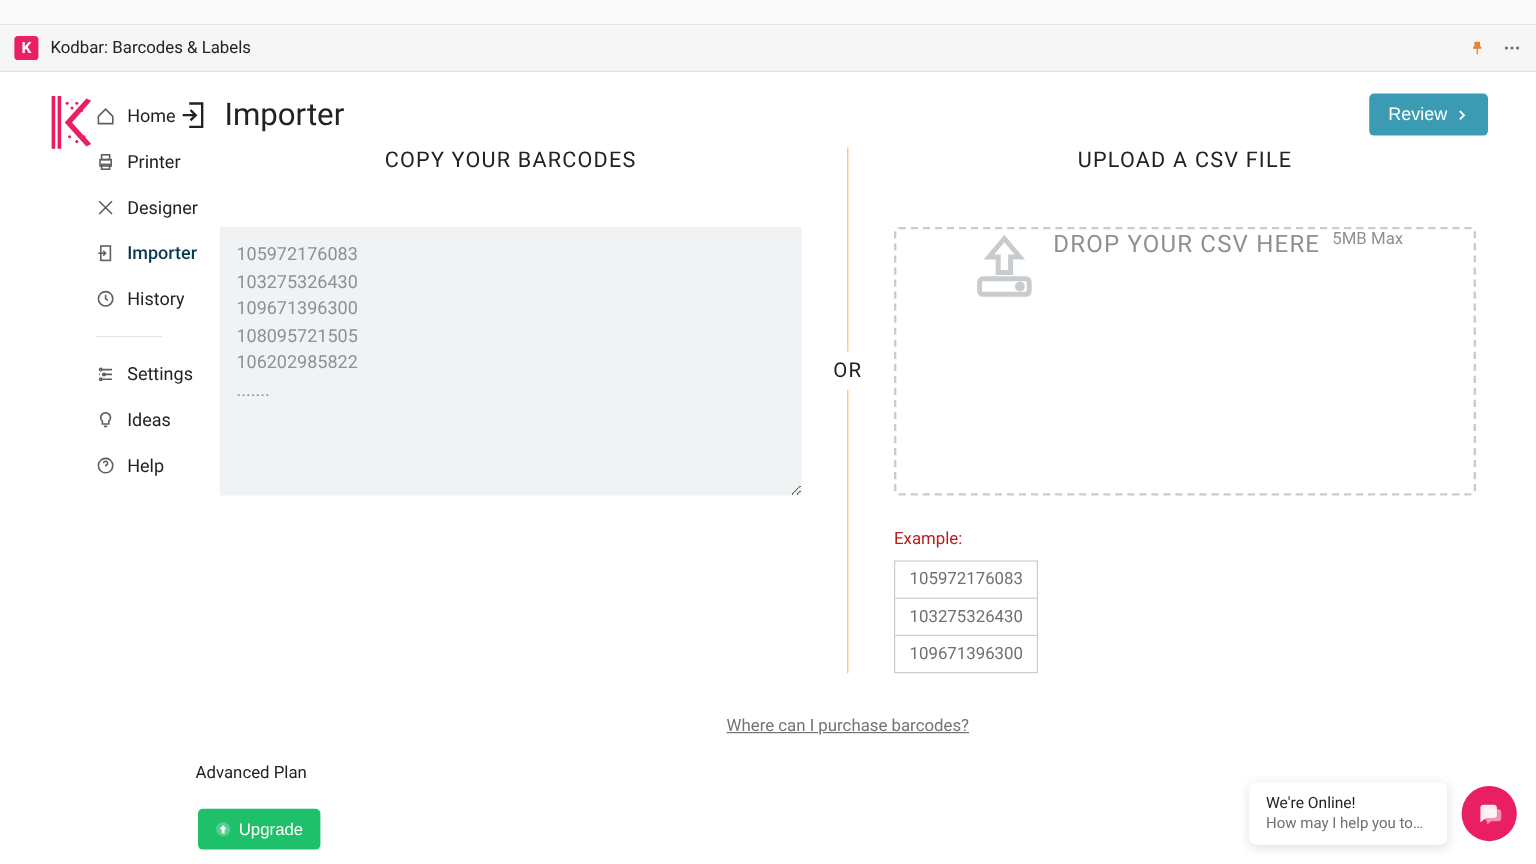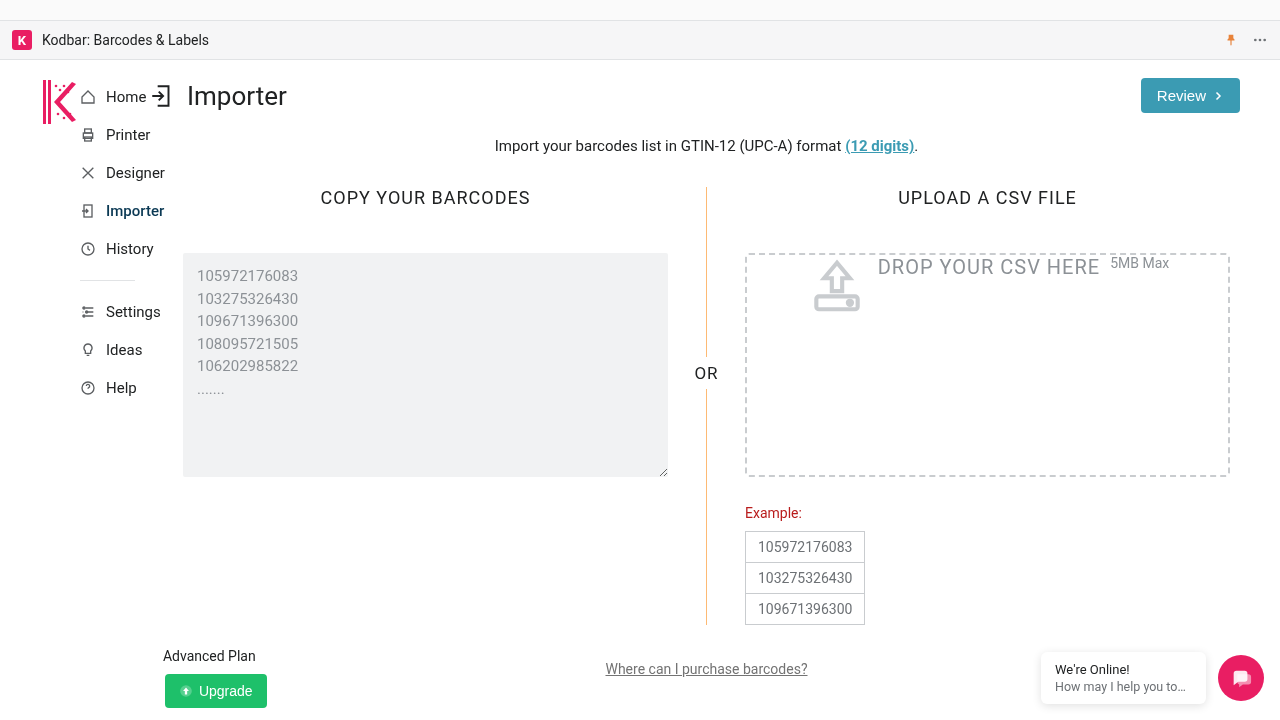--- a/index.html
+++ b/index.html
@@ -13,21 +13,21 @@
 .pin-icon { color: #e8833a; }
 .container { display: flex; height: calc(720px - 60px); }
 .sidebar { width: 145px; flex-shrink: 0; padding: 18px 0 12px 18px; display: flex; flex-direction: row; border-right: 1px solid transparent; }
 .logo-k { width: 40px; height: 48px; margin-left: 22px; margin-bottom: 30px; }
 .nav { display: flex; flex-direction: column; gap: 0; }
 .nav-item { display: flex; align-items: center; gap: 10px; padding: 10px 0; font-size: 15px; color: #202223; cursor: pointer; }
 .nav-item.active { color: #0b3954; font-weight: 500; }
 .nav-icon { width: 16px; height: 16px; display: flex; align-items: center; justify-content: center; color: #5c5f62; }
 .nav-divider { height: 1px; background: #e1e3e5; margin: 12px 30px 12px 0; }
 .sidebar-bottom { margin-top: auto; }
-.plan-label { font-size: 14px; color: #202223; margin-bottom: 10px; margin-left: -2px; }
+.plan-label { font-size: 14px; color: #202223; margin-bottom: 22px; margin-left: -2px; }
 .upgrade-btn { background: #1ec06a; color: #fff; border: none; padding: 9px 14px; border-radius: 4px; font-size: 14px; cursor: pointer; display: inline-flex; align-items: center; gap: 6px; }
 .main { flex: 1; position: relative; overflow-y: auto; padding-right: 12px; }
 .main-header { display: flex; align-items: center; justify-content: space-between; padding: 18px 28px 10px 4px; }
 .page-title-wrap { display: flex; align-items: center; gap: 12px; }
 .page-title { font-size: 26px; font-weight: 400; }
 .import-icon { width: 26px; height: 26px; }
 .review-btn { background: #3b9bb3; color: #fff; border: none; padding: 9px 16px; border-radius: 4px; font-size: 15px; font-weight:500; cursor: pointer; display: inline-flex; align-items: center; gap: 6px; }
 .instruction { text-align: center; font-size: 15px; color: #202223; margin: 14px 0 32px; }
 .instruction .fmt { font-weight: 700; color: #3b9bb3; text-decoration: underline; }
 .cols { display: flex; position: relative; }
@@ -201,23 +201,20 @@
       <button class="review-btn">
         <span>Review</span>
         <span>
             <svg width="12" height="12" viewBox="0 0 24 24" fill="none" stroke="currentColor" stroke-width="3">
               <path d="M9 5l7 7-7 7"></path>
             </svg>
           </span>
       </button>
     </div>
 
-    <div class="instruction">
-      <span>Import your barcodes list in GTIN-12 (UPC-A) format </span><span class="fmt">(12 digits)</span><span>.</span>
-    </div>
 
     <div class="cols">
       <div class="col">
         <h2 class="col-heading">COPY YOUR BARCODES</h2>
         <textarea class="barcode-textarea" placeholder="105972176083
 103275326430
 109671396300
 108095721505
 106202985822
 ......." style=""></textarea>

